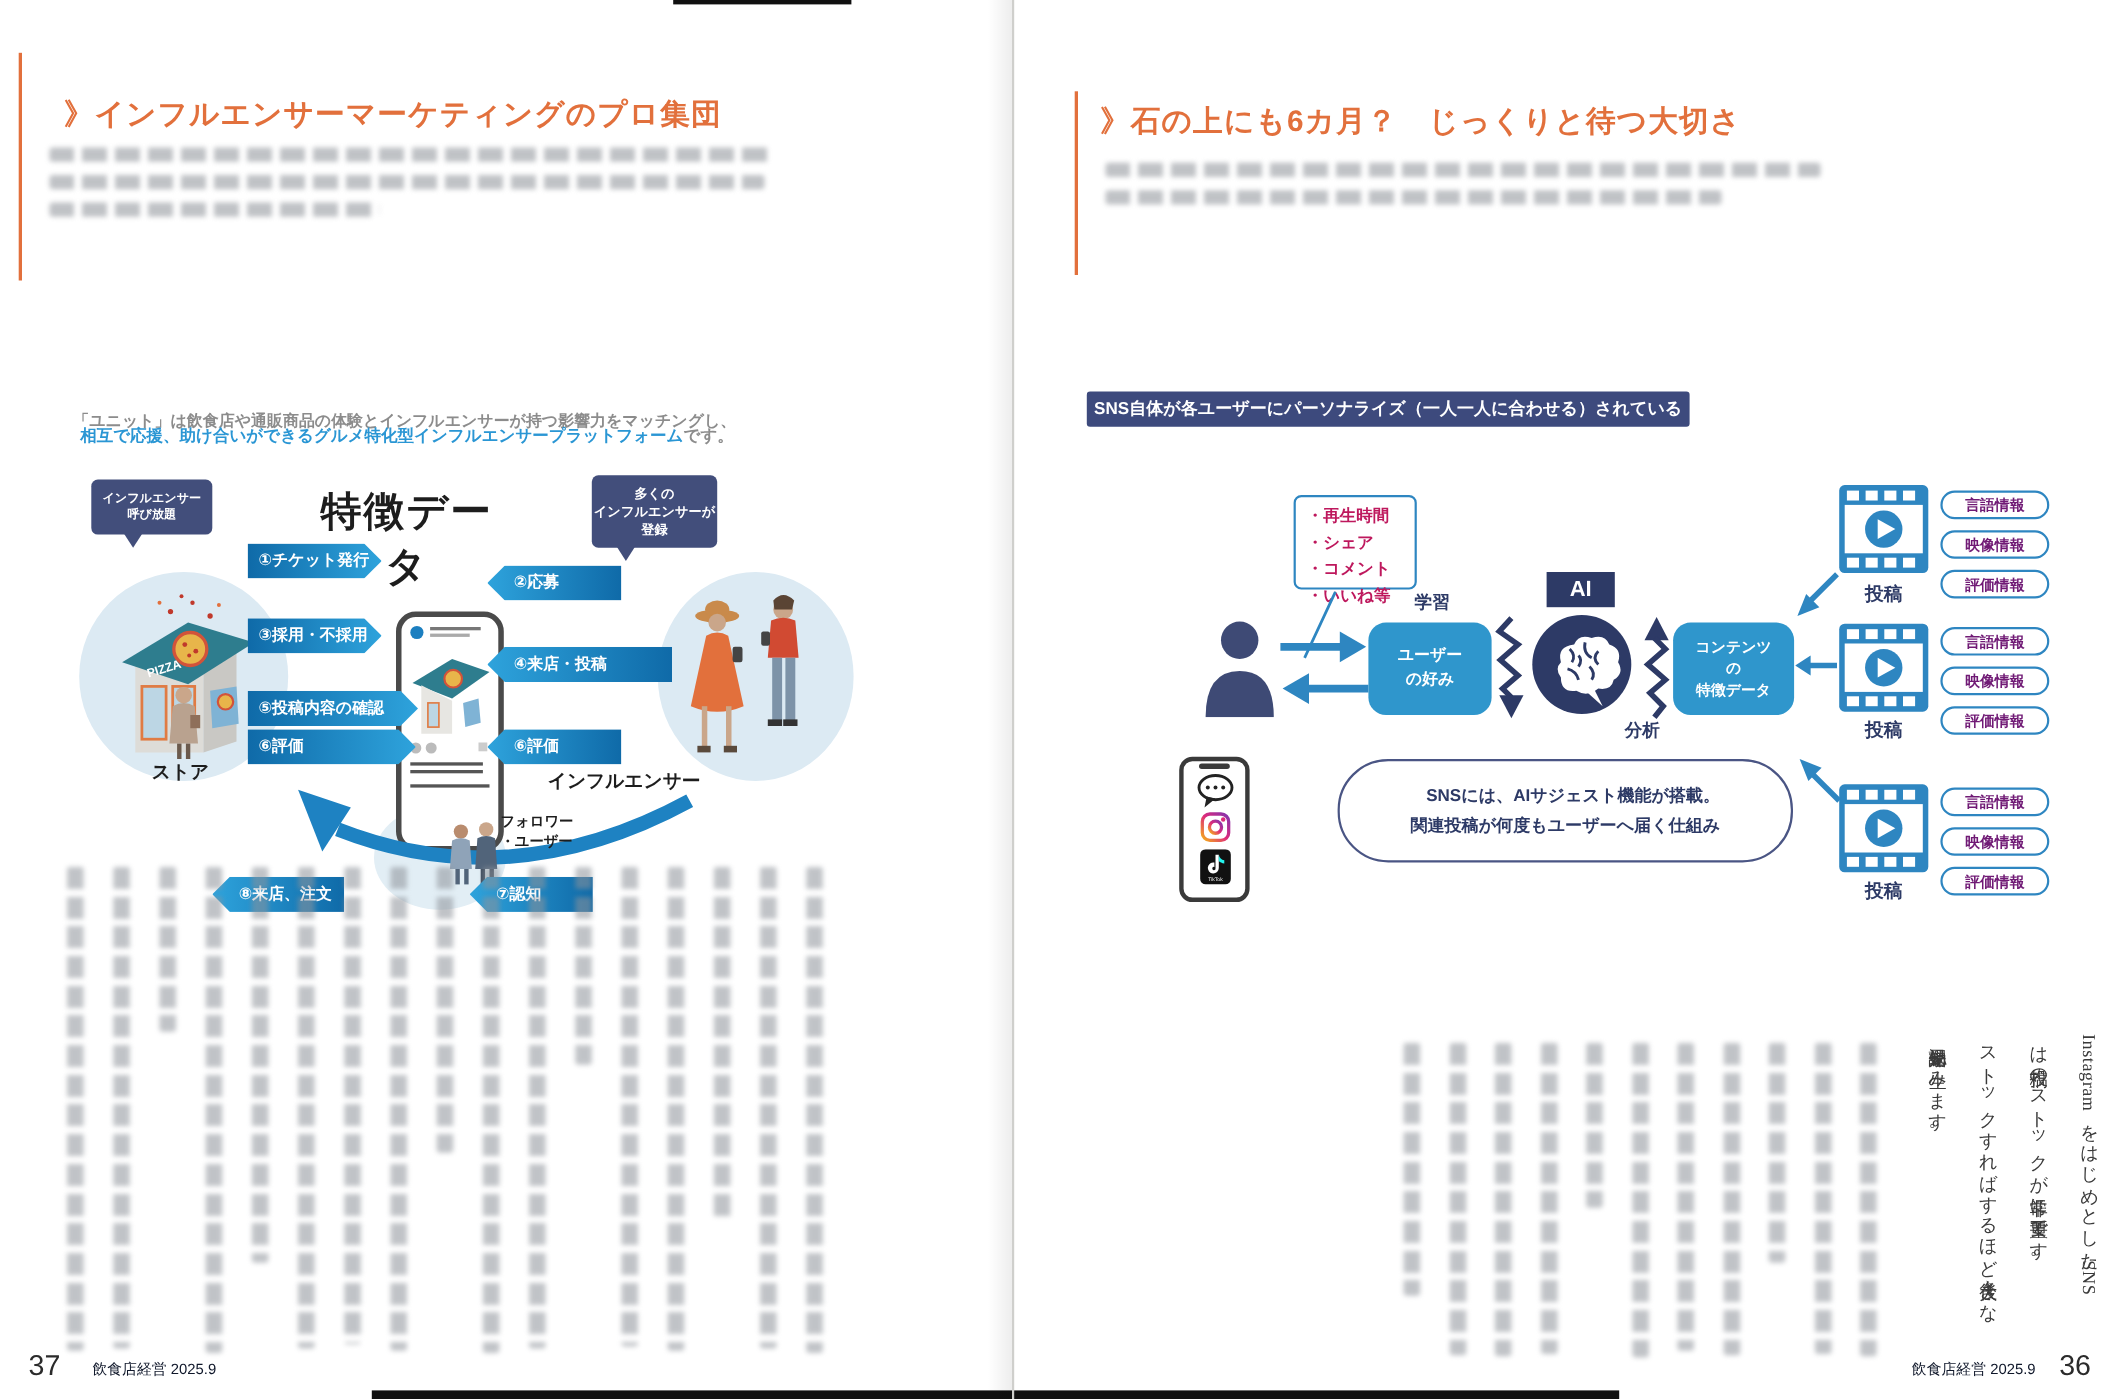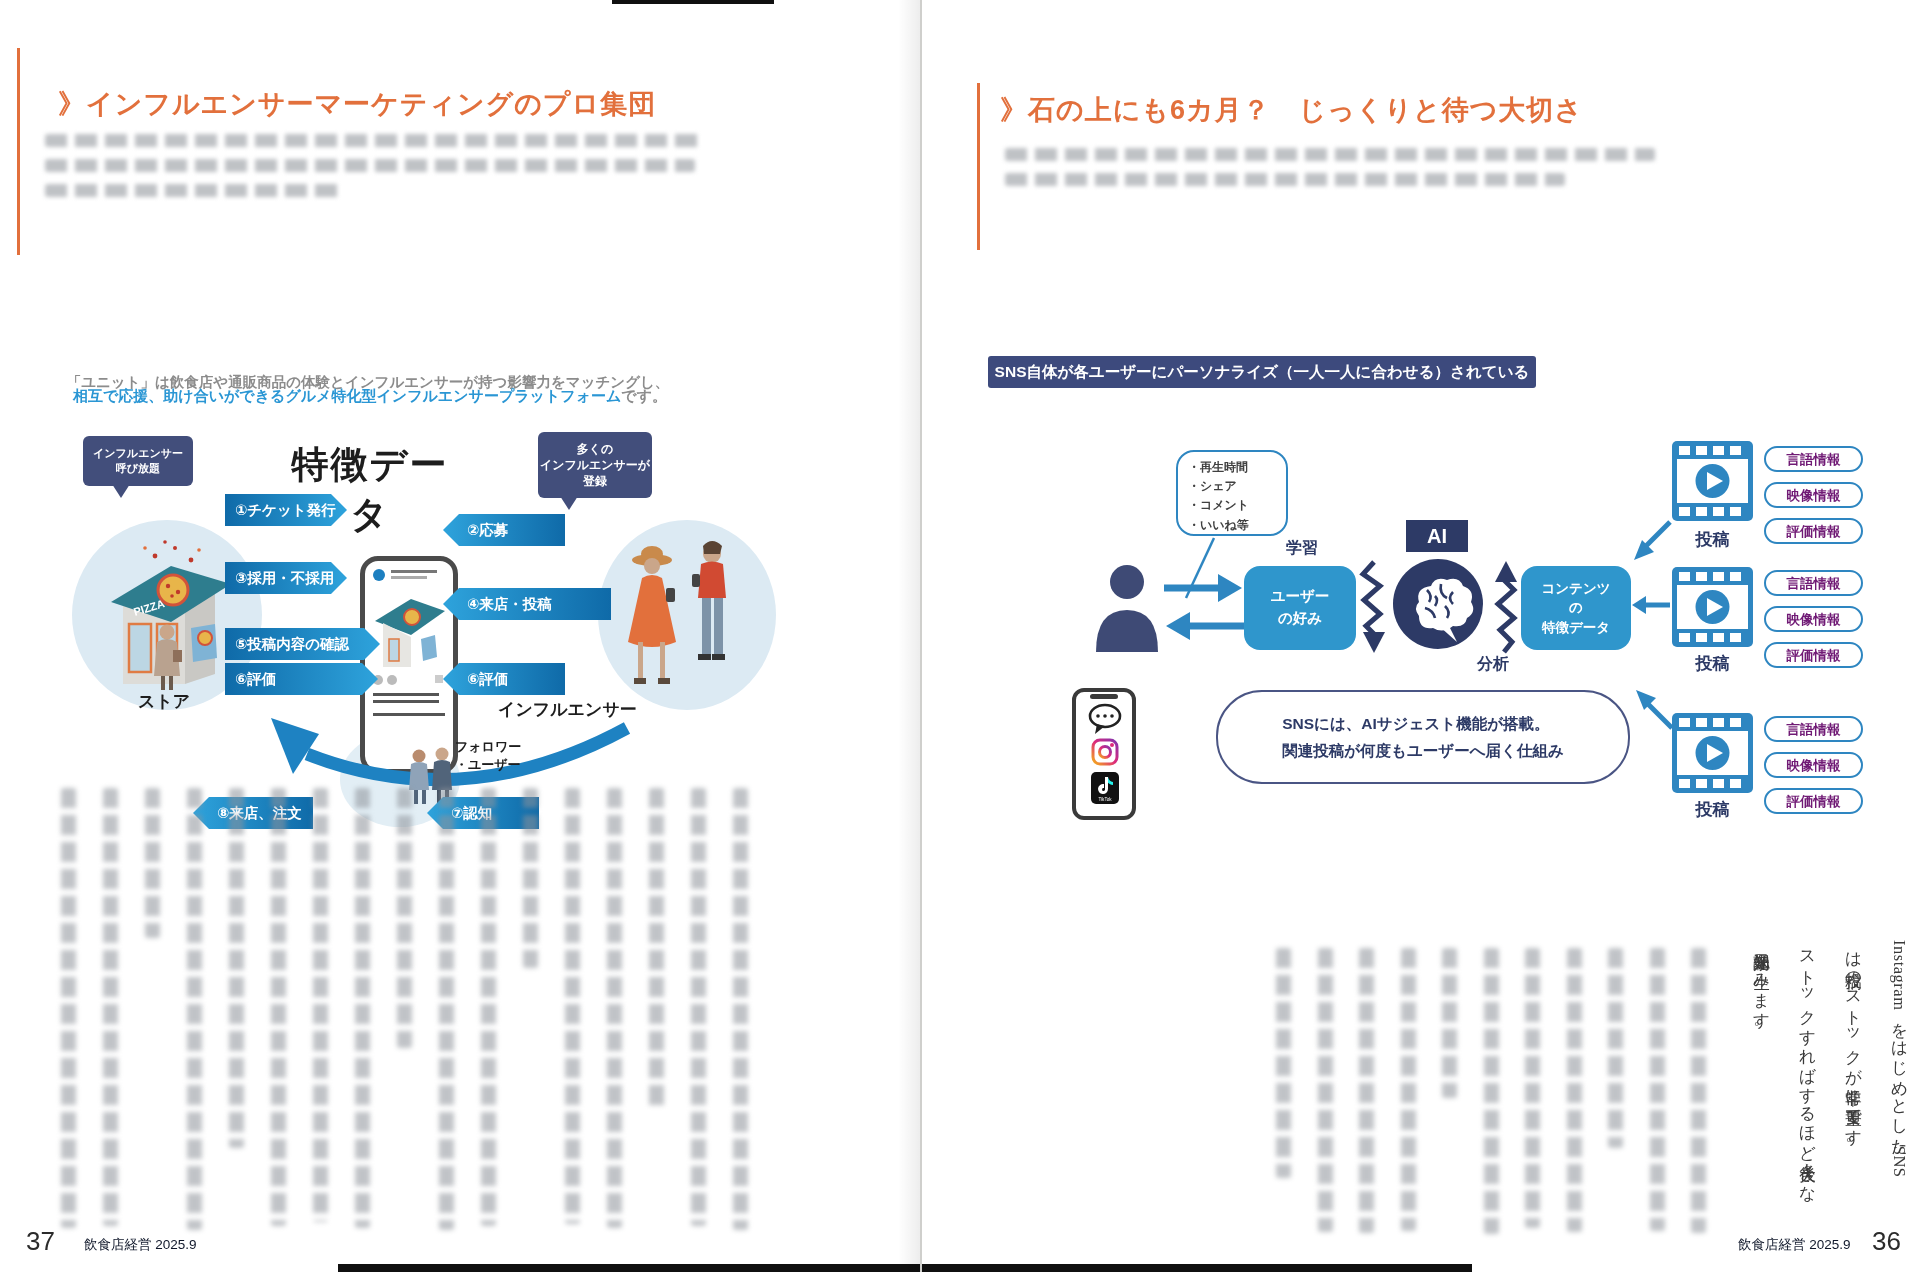--- a/index.html
+++ b/index.html
@@ -31,24 +31,24 @@
   .actor-label{position:absolute;font-size:17px;font-weight:bold;color:#1d1d1d;}
   
   .navy-banner{position:absolute;background:#3d4a7d;color:#fff;border-radius:3px;
                font-size:15.5px;font-weight:bold;text-align:center;line-height:32px;}
   .blue-box{position:absolute;background:#2f96cc;color:#fff;border-radius:16px;font-weight:bold;text-align:center;
             display:flex;align-items:center;justify-content:center;}
   .pill{position:absolute;width:99px;height:26px;border:2px solid #2e86c1;border-radius:15px;background:#fff;
         color:#701a75;font-size:13.5px;font-weight:bold;text-align:center;line-height:24px;box-sizing:border-box;}
   .zig-label{position:absolute;font-size:16px;font-weight:bold;color:#2d3a66;}
   .post-label{position:absolute;width:83px;text-align:center;font-size:17px;font-weight:bold;color:#2d3a66;}
-  .bubble{position:absolute;border:2.5px solid #2e86c1;border-radius:18px;background:#fff;color:#404040;
-          font-size:12px;font-weight:bold;line-height:1.6;padding:6px 10px;box-sizing:border-box;}
+  .bubble{position:absolute;border:2.5px solid #2e86c1;border-radius:7px;background:#fff;color:#be185d;
+          font-size:15px;font-weight:bold;line-height:1.6;padding:6px 10px;box-sizing:border-box;}
   .note-pill{position:absolute;border:2px solid #4a5584;border-radius:46px;background:#fff;color:#2d3a66;
-             font-size:15.5px;font-weight:bold;text-align:left;display:flex;align-items:center;justify-content:center;line-height:1.75;}
+             font-size:15.5px;font-weight:bold;text-align:right;display:flex;align-items:center;justify-content:center;line-height:1.75;}
   
   .article{position:absolute;writing-mode:vertical-rl;font-family:"Liberation Serif","DejaVu Serif",serif;
            color:#3a3a3a;font-size:16.5px;letter-spacing:0.5px;}
   .article-col{margin-block-end:24px;}
   .footer-num{position:absolute;font-size:26px;color:#2b2b2b;}
   .footer-mag{position:absolute;font-size:13.5px;color:#0f172a;}
   .scan-bar{position:absolute;background:#101010;}
   .intro1{color:#8c8c8c;font-size:14.5px;font-weight:bold;}
   .intro-blue{color:#2a96d4;}
   .gutter{position:absolute;top:0;height:1272px;}

